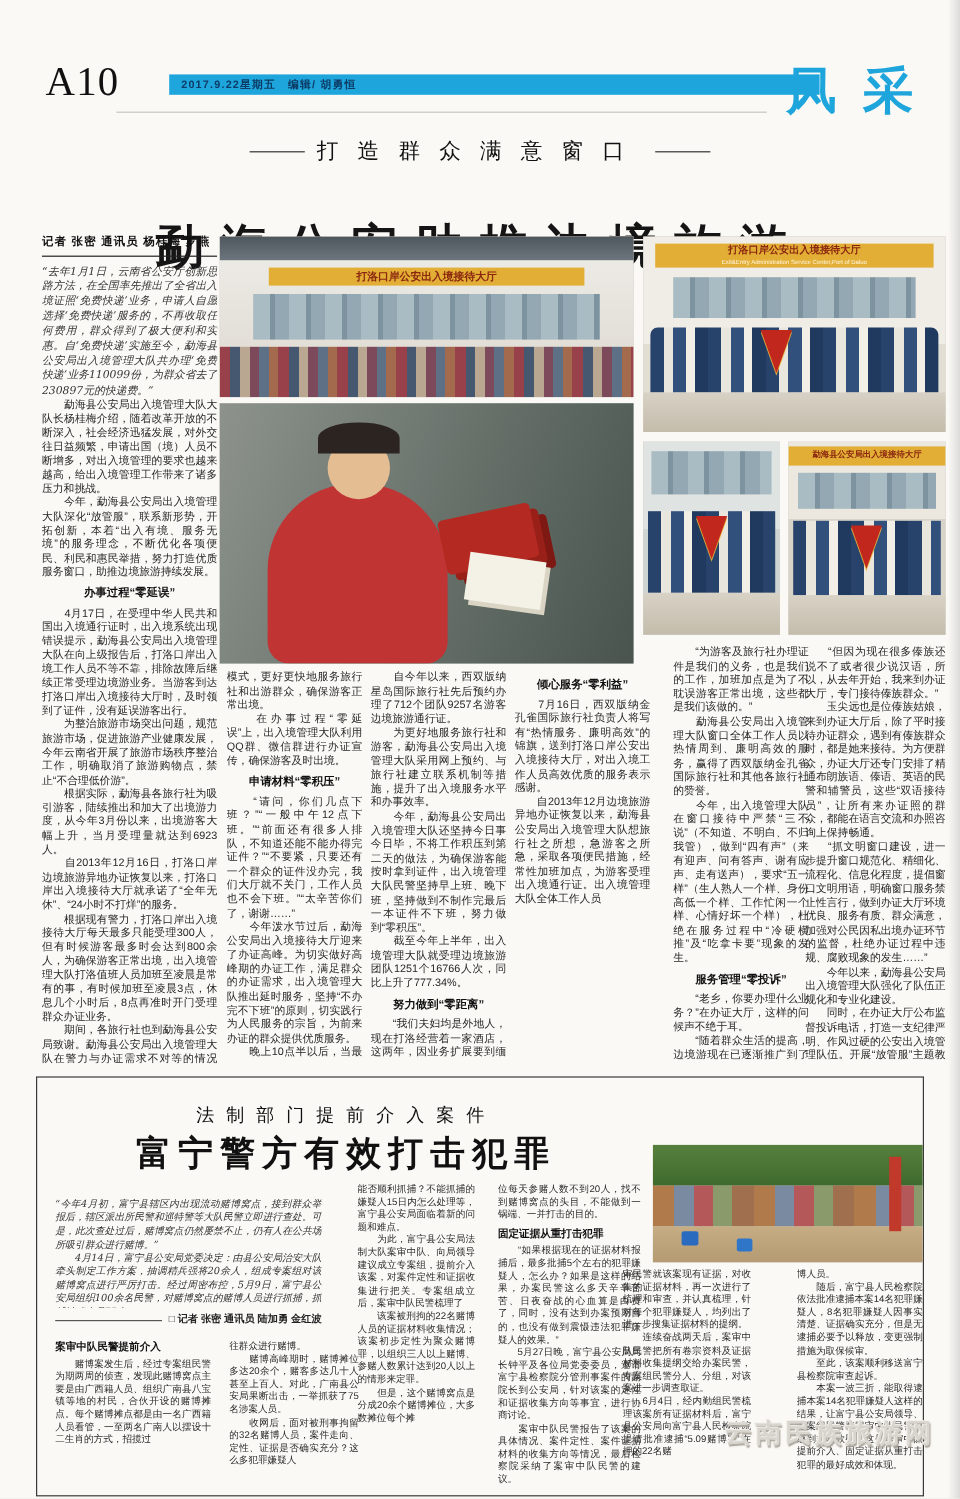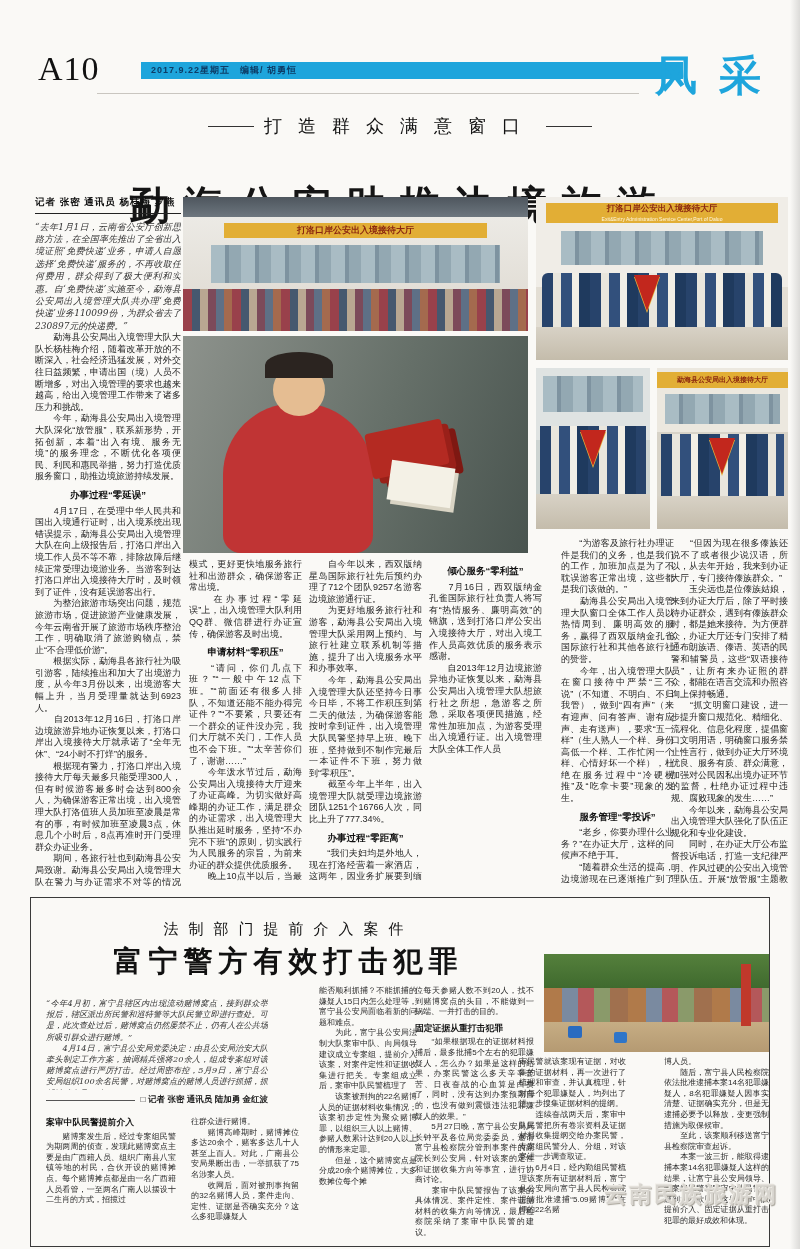--- a/index.html
+++ b/index.html
@@ -139,21 +139,21 @@
 　　今年泼水节过后，勐海公安局出入境接待大厅迎来了办证高峰。为切实做好高峰期的办证工作，满足群众的办证需求，出入境管理大队推出延时服务，坚持“不办完不下班”的原则，切实践行为人民服务的宗旨，为前来办证的群众提供优质服务。
 　　晚上10点半以后，当最后一名群众的证件受理完毕，出入境接待大厅的工作人员才站起来休息一会儿，这样的情况，在出入境接待大厅已经成为“家常便饭”。
 　　6月5日，西双版纳星星国际旅行社打洛分社总经理李维燕.</p>
   </div>
 
   <div class="pcol" style="left:309px;top:559px;width:113px;height:324px;">
     <p class="flow">　　自今年以来，西双版纳星岛国际旅行社先后预约办理了712个团队9257名游客边境旅游通行证。
 　　为更好地服务旅行社和游客，勐海县公安局出入境管理大队采用网上预约、与旅行社建立联系机制等措施，提升了出入境服务水平和办事效率。
 　　今年，勐海县公安局出入境管理大队还坚持今日事今日毕，不将工作积压到第二天的做法，为确保游客能按时拿到证件，出入境管理大队民警坚持早上班、晚下班，坚持做到不制作完最后一本证件不下班，努力做到“零积压”。
 　　截至今年上半年，出入境管理大队就受理边境旅游团队1251个16766人次，同比上升了777.34%。</p>
-    <h4 class="sec-h">办事过程“零距离”</h4>
+    <h4 class="sec-h">努力做到“零距离”</h4>
     <p class="flow">　　“我们夫妇均是外地人，现在打洛经营着一家酒店，这两年，因业务扩展要到缅甸的勐拉去考察，现在需要办理出入境通行证。”近日，打洛君豪大酒店负责人邓菲和妻子提出了申请边境贸易类出入境通行证的要求。
 　　今年以来，勐海县公安局出入境管理大队严把边境贸易审查关，申请人提出申请后，大队须发函至派出所进行实地核查，核查后回函</p>
   </div>
 
   <div class="pcol" style="left:429px;top:559px;width:113px;height:324px;">
     <h4 class="sec-h">倾心服务“零利益”</h4>
     <p class="flow">　　7月16日，西双版纳金孔雀国际旅行社负责人将写有“热情服务、廉明高效”的锦旗，送到打洛口岸公安出入境接待大厅，对出入境工作人员高效优质的服务表示感谢。
 　　自2013年12月边境旅游异地办证恢复以来，勐海县公安局出入境管理大队想旅行社之所想，急游客之所急，采取各项便民措施，经常性加班加点，为游客受理出入境通行证。出入境管理大队全体工作人员</p>
   </div>
 
@@ -199,21 +199,21 @@
 
     <div class="bcol" style="left:15px;top:219px;width:130px;height:122px;">
       <h4 class="sec-h2" style="margin-top:0;">案审中队民警提前介入</h4>
       <p class="flow">　　赌博案发生后，经过专案组民警为期两周的侦查，发现此赌博窝点主要是由广西籍人员、组织广南县八宝镇等地的村民，合伙开设的赌博摊点。每个赌博摊点都是由一名广西籍人员看管，一至两名广南人以摆设十二生肖的方式，招揽过</p>
     </div>
     <div class="bcol" style="left:160px;top:219px;width:108px;height:122px;">
       <p class="flow">往群众进行赌博。
 　　赌博高峰期时，赌博摊位多达20余个，赌客多达几十人甚至上百人。对此，广南县公安局果断出击，一举抓获了75名涉案人员。
 　　收网后，面对被刑事拘留的32名赌博人员，案件走向、定性、证据是否确实充分？这么多犯罪嫌疑人</p>
     </div>
-    <div class="bcol" style="left:288px;top:88px;width:98px;height:253px;">
+    <div class="bcol" style="left:267px;top:88px;width:98px;height:253px;">
       <p class="flow">能否顺利抓捕？不能抓捕的嫌疑人15日内怎么处理等，富宁县公安局面临着新的问题和难点。
 　　为此，富宁县公安局法制大队案审中队、向局领导建议成立专案组，提前介入该案，对案件定性和证据收集进行把关。专案组成立后，案审中队民警梳理了
 　　该案被刑拘的22名赌博人员的证据材料收集情况；该案初步定性为聚众赌博罪，以组织三人以上赌博、参赌人数累计达到20人以上的情形来定罪。
 　　但是，这个赌博窝点是分成20余个赌博摊位，大多数摊位每个摊</p>
     </div>
     <div class="bcol" style="left:384px;top:88px;width:119px;height:253px;">
       <p class="flow">位每天参赌人数不到20人，找不到赌博窝点的头目，不能做到一锅端、一并打击的目的。</p>
       <h4 class="sec-h2">固定证据从重打击犯罪</h4>
       <p class="flow">　　“如果根据现在的证据材料报捕后，最多批捕5个左右的犯罪嫌疑人，怎么办？如果是这样的结果，办案民警这么多天辛辛苦苦、日夜奋战的心血算是白费了，同时，没有达到办案预期目的，也没有做到震慑违法犯罪嫌疑人的效果。”
 　　5月27日晚，富宁县公安局局长钟平及各位局党委委员，邀请富宁县检察院分管刑事案件的副院长到公安局，针对该案的定性和证据收集方向等事宜，进行协商讨论。

